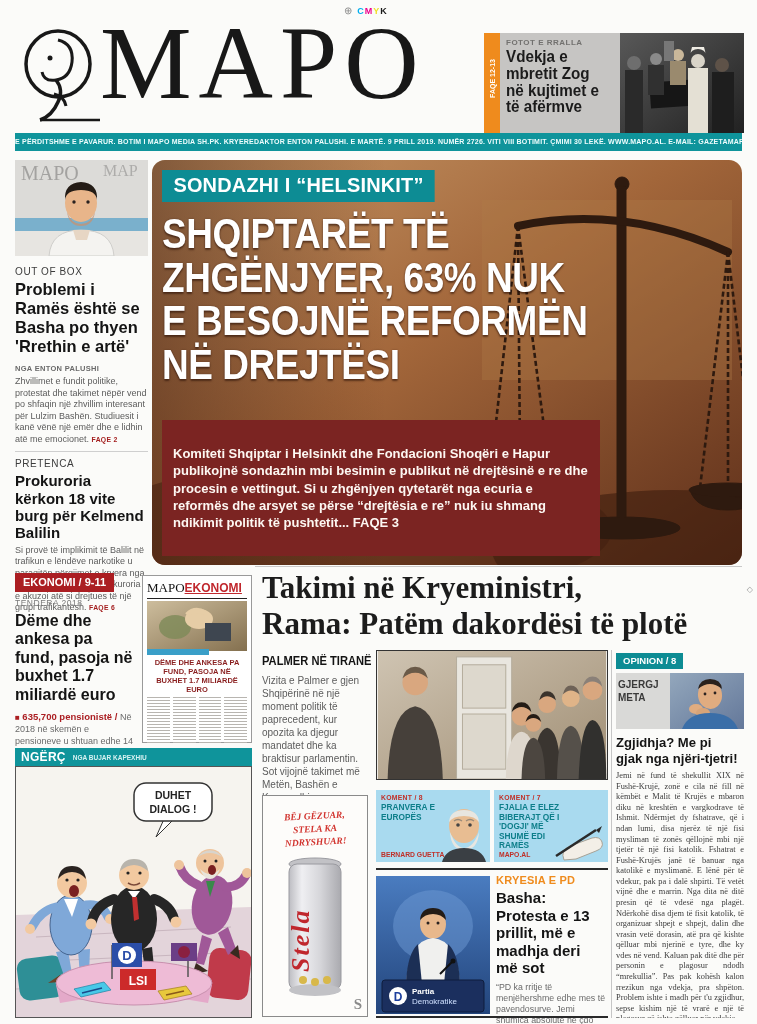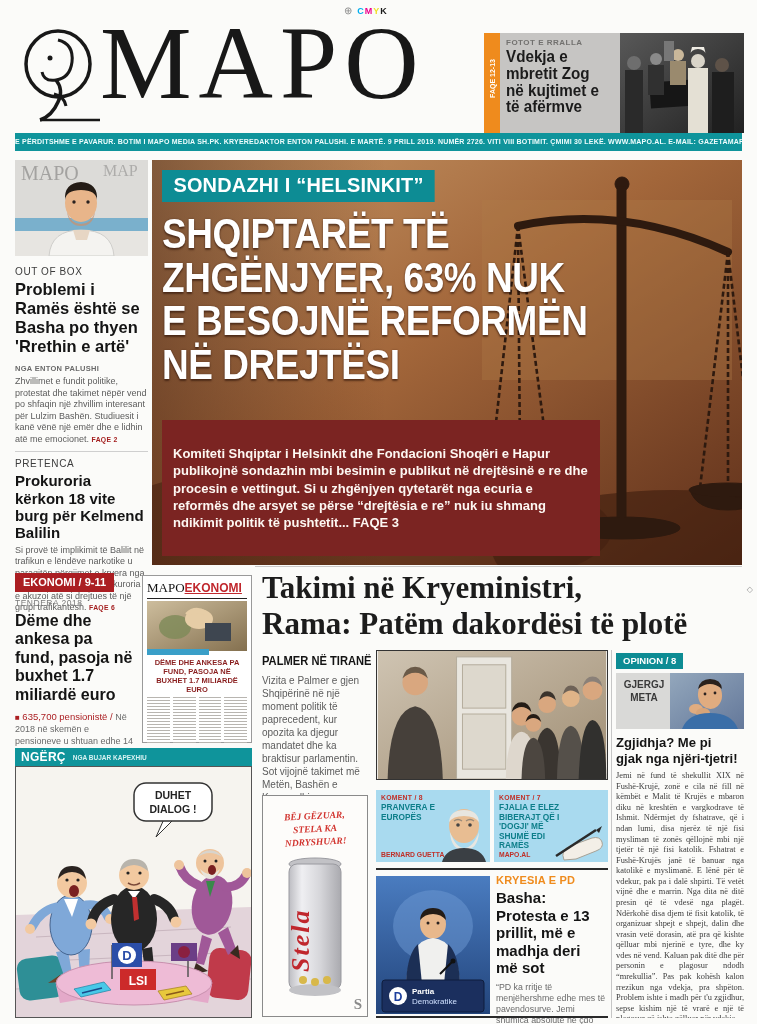--- a/index.html
+++ b/index.html
@@ -32,34 +32,34 @@
   .leftcol { position:absolute; left:15px; top:160px; width:133px; }
   .sec-label { font-size:10px; color:#3c3c3c; letter-spacing:.6px; margin-top:6px; }
   .oob-title { font-size:17px; font-weight:bold; color:#141414; line-height:1.12; margin-top:3px; transform:scaleX(.97); transform-origin:left; }
   .byline { font-size:7.5px; font-weight:bold; color:#6a6a6a; margin-top:8px; letter-spacing:.3px; }
   .smallbody { font-size:9px; color:#5c5c5c; line-height:1.28; margin-top:3px; }
   .pg { color:#a31d1d; font-weight:bold; font-size:6.8px; letter-spacing:.3px; }
   .thinrule { border:none; border-top:1px solid #cfcfcf; margin:6px 0 2px; }
   .pre-title { font-size:15.5px; font-weight:bold; color:#141414; line-height:1.12; margin-top:3px; transform:scaleX(.97); transform-origin:left; }
 
   
-  .hero { position:absolute; left:152px; top:160px; width:590px; height:405px; overflow:hidden; }
+  .hero { position:absolute; left:152px; top:160px; width:590px; height:405px; overflow:hidden;border-radius:13px; }
   .hero-kicker { display:inline-block; margin:10px 0 0 10px; background:#0d8c94; color:#fff; font-weight:bold; font-size:21px; padding:3px 12px 5px; letter-spacing:.2px; transform:scaleX(.95); transform-origin:left; }
   .hero-headline { margin:10px 0 0 10px; }
   .hero-line { color:#fff; font-weight:bold; font-size:42px; line-height:1.04; letter-spacing:-.5px; transform:scaleX(.88); transform-origin:left; text-shadow:0 2px 2px rgba(40,15,5,.55), 0 0 2px rgba(40,15,5,.4); white-space:nowrap; }
   .hero-summary { position:absolute; left:10px; top:260px; width:438px; background:#7b2422; color:#fdf7f2; font-size:13px; font-weight:bold; line-height:1.33; padding:25px 11px; }
 
   
   .ekonomi { position:absolute; left:15px; top:572px; width:122px; }
   .eko-badge { display:inline-block; background:#ab1e22; color:#fff; font-weight:bold; font-size:11px; padding:3px 8px 4px; }
   .eko-kicker { font-size:8.5px; color:#7a7a7a; letter-spacing:.5px; margin-top:6px; }
   .eko-title { font-size:16.5px; font-weight:bold; color:#141414; line-height:1.12; margin-top:3px; transform:scaleX(.97); transform-origin:left; }
   .eko-bullet { margin-top:8px; font-size:9px; line-height:1.3; color:#6a6a6a; }
   .eko-bullet .sq { color:#ab1e22; font-size:8px; }
-  .eko-bullet .strong { color:#ab1e22; font-weight:normal; font-size:9.5px; }
+  .eko-bullet .strong { color:#ab1e22; font-weight:bold; font-size:9.5px; }
 
   .eko-thumb { position:absolute; left:142px; top:575px; width:110px; height:168px; background:#fff; border:1px solid #9a9a9a; padding:4px 4px 3px; }
   .thumb-masthead { font-family:"Liberation Serif", serif; font-size:13px; color:#111; white-space:nowrap; }
   .thumb-masthead .red { color:#c0272d; font-weight:bold; font-family:"Liberation Sans",sans-serif; font-size:12px;text-decoration:underline; }
   .thumb-rule { border-top:1.5px solid #222; margin:2px 0 2px; }
   .thumb-photo { height:50px; }
   .thumb-caption { height:6px; width:62%; background:#3a9fc8; margin-top:-6px; position:relative; }
   .thumb-headline { font-size:7.5px; font-weight:bold; color:#8a1f1f; text-align:center; line-height:1.2; margin-top:3px; }
   .thumb-cols { display:grid; grid-template-columns:repeat(4,1fr); gap:3px; height:48px; margin-top:3px; }
   .thumb-cols div { background:repeating-linear-gradient(to bottom,#b8b5b0 0 1px, transparent 1px 3px); }
@@ -96,21 +96,21 @@
   .kryesia { position:absolute; left:496px; top:874px; width:112px; }
   .kry-label { font-size:11px; font-weight:bold; color:#ef8b1d; letter-spacing:.2px; }
   .kry-title { font-size:15.5px; font-weight:bold; color:#141414; line-height:1.13; margin-top:3px; transform:scaleX(.97); transform-origin:left; }
   .kry-body { font-size:8.8px; color:#6a6a6a; line-height:1.28; margin-top:5px; }
 
   
   .op-sep { position:absolute; left:611px; top:650px; width:1px; height:368px; background:#c6c6c6; }
   .opinion { position:absolute; left:616px; top:650px; width:128px; height:368px; overflow:hidden; }
   .op-badge { display:inline-block; background:#0d8c94; color:#fff; font-weight:bold; font-size:9.5px; padding:2px 7px 3px; }
   .op-authrow { display:flex; margin-top:4px; background:#d9d9d7; }
-  .op-authname { width:54px; font-size:10px; font-weight:bold; color:#3a3a3a; padding:6px 0 0 2px; line-height:1.25;text-align:center; }
+  .op-authname { width:54px; font-size:10px; font-weight:bold; color:#3a3a3a; padding:6px 0 0 2px; line-height:1.25; }
   .op-title { font-size:13.5px; font-weight:bold; color:#141414; line-height:1.15; margin-top:6px; transform:scaleX(.97); transform-origin:left; }
   .op-body { font-family:"Liberation Serif", serif; font-size:8.4px; color:#3c3c3c; line-height:1.26; text-align:justify; margin-top:5px; }
 
   .hrule { position:absolute; left:255px; top:566px; width:487px; height:1px; background:#c9c9c9; }
 </style>
 </head>
 <body>
 
 <div class="page">
 

